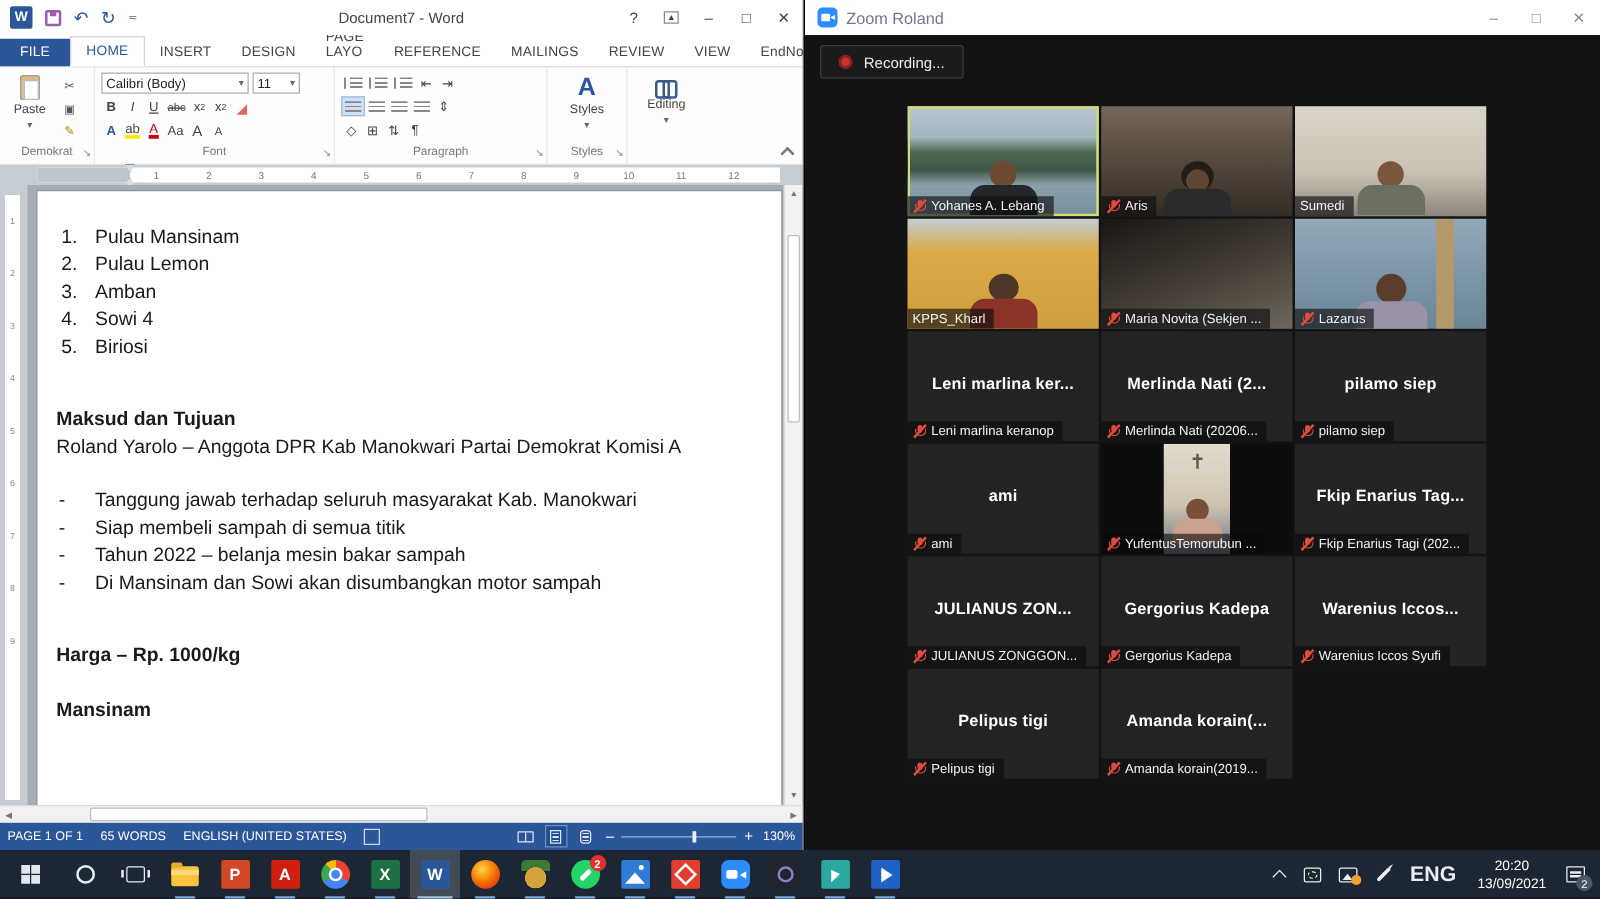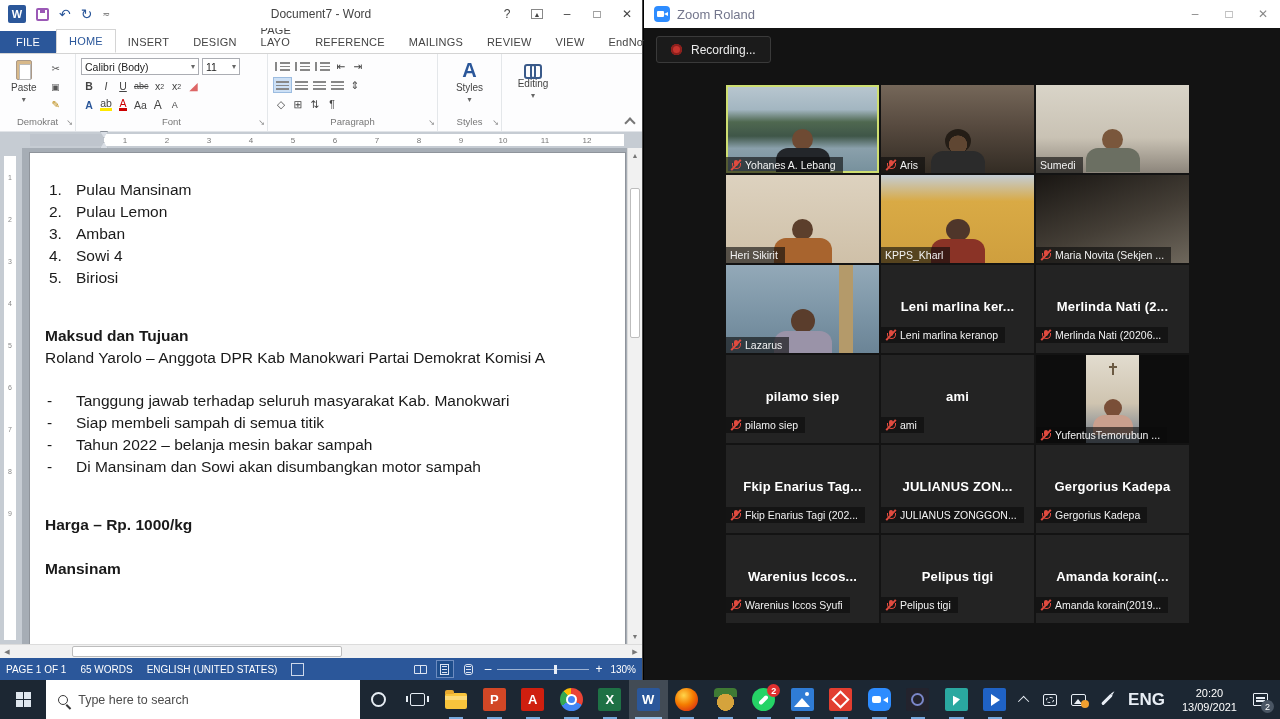--- a/index.html
+++ b/index.html
@@ -113,21 +113,21 @@
 .z-title .btns span{width:34px;height:28px;display:flex;align-items:center;justify-content:center;color:#888;font-size:12px}
 .z-body{flex:1;position:relative;background:#131313}
 .recbadge{position:absolute;left:12px;top:8px;height:27px;background:#1b1b1b;border:1px solid #3a3a3a;border-radius:3px;display:flex;align-items:center;gap:9px;padding:0 14px}
 .recdot{width:11px;height:11px;border-radius:50%;background:#c5342e;box-shadow:inset 0 0 0 2px #8c1f1c}
 .recbadge .rt{color:#ececec;font-size:12px}
 .z-grid{position:absolute;left:82px;top:57px;display:grid;grid-template-columns:repeat(3,153px);grid-auto-rows:88px;gap:2px}
 .tile{position:relative;background:#232323;overflow:hidden}
 .tile.active{box-shadow:inset 0 0 0 2px #cede71}
 .center-name{position:absolute;inset:0;display:flex;align-items:center;justify-content:center;color:#fff;font-weight:700;font-size:13px;letter-spacing:.2px;padding-bottom:6px}
 .plabel{position:absolute;left:0;bottom:0;display:flex;align-items:center;gap:4px;background:rgba(12,12,12,.62);color:#f2f2f2;font-size:10.5px;padding:2px 7px 2px 4px;max-width:100%;white-space:nowrap}
-.novid .plabel{bottom:10px;left:0}
+.novid .plabel{bottom:0;left:0}
 .mic{position:relative;width:11px;height:12px;flex:0 0 auto}
 .mic:before{content:"";position:absolute;left:4px;top:1px;width:4px;height:6px;background:#e04b3f;border-radius:2px}
 .mic:after{content:"";position:absolute;left:2px;top:4px;width:7px;height:5px;border:1.5px solid #e04b3f;border-top:none;border-radius:0 0 5px 5px}
 .mic .slash{position:absolute;left:-1px;top:5px;width:14px;height:2px;background:#e04b3f;transform:rotate(-47deg)}
 .fig{position:absolute;left:50%;bottom:0;transform:translateX(-50%);width:60px;height:44px}
 .fig .head{width:21px;height:21px;border-radius:50%;margin:0 auto;background:var(--skin,#6e4a33)}
 .fig .torso{width:54px;height:24px;border-radius:12px 12px 0 0;background:var(--shirt,#333);margin:-2px auto 0}
 
 .sc-harbor{background:linear-gradient(180deg,#b9c7d0 0%,#a3b6c1 28%,#4f6850 42%,#3f5648 58%,#8aa0ab 72%,#76909c 100%)}
 .sc-desk{background:linear-gradient(180deg,#756759 0%,#584b40 45%,#332c24 100%)}
@@ -556,29 +556,20 @@
         <div class="tile sc-office">
           <div class="fig" style="--skin:#7a573c;--shirt:#6b6f62">
               <div class="head"></div>
               <div class="torso"></div>
             </div>
           <div class="plabel">
               <span>Sumedi</span>
             </div>
         </div>
 
-        <div class="tile sc-room">
-          <div class="fig" style="--skin:#5c3f2c;--shirt:#a8642e">
-              <div class="head"></div>
-              <div class="torso" style="width:58px;height:28px"></div>
-            </div>
-          <div class="plabel">
-              <span>Heri Sikirit</span>
-            </div>
-        </div>
         <div class="tile sc-group">
           <div class="fig" style="--skin:#4f362a;--shirt:#8a3326">
               <div class="head" style="width:24px;height:22px"></div>
               <div class="torso"></div>
             </div>
           <div class="plabel">
               <span>KPPS_Kharl</span>
             </div>
         </div>
         <div class="tile sc-dark">
@@ -717,24 +708,20 @@
 
   <div class="taskbar">
     <div class="startbtn">
         <span class="winlogo">
           <i></i>
           <i></i>
           <i></i>
           <i></i>
         </span>
       </div>
-    <div class="searchbox">
-      <span class="mag"></span>
-      <span class="ph">Type here to search</span>
-    </div>
     <div class="tbtn">
         <span class="cortana"></span>
       </div>
     <div class="tbtn">
         <span class="taskview"></span>
       </div>
     <div class="tbtn run">
         <span class="folder"></span>
       </div>
     <div class="tbtn run">

